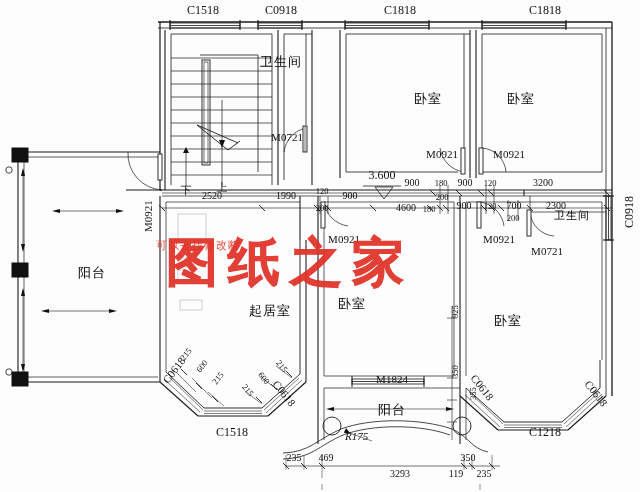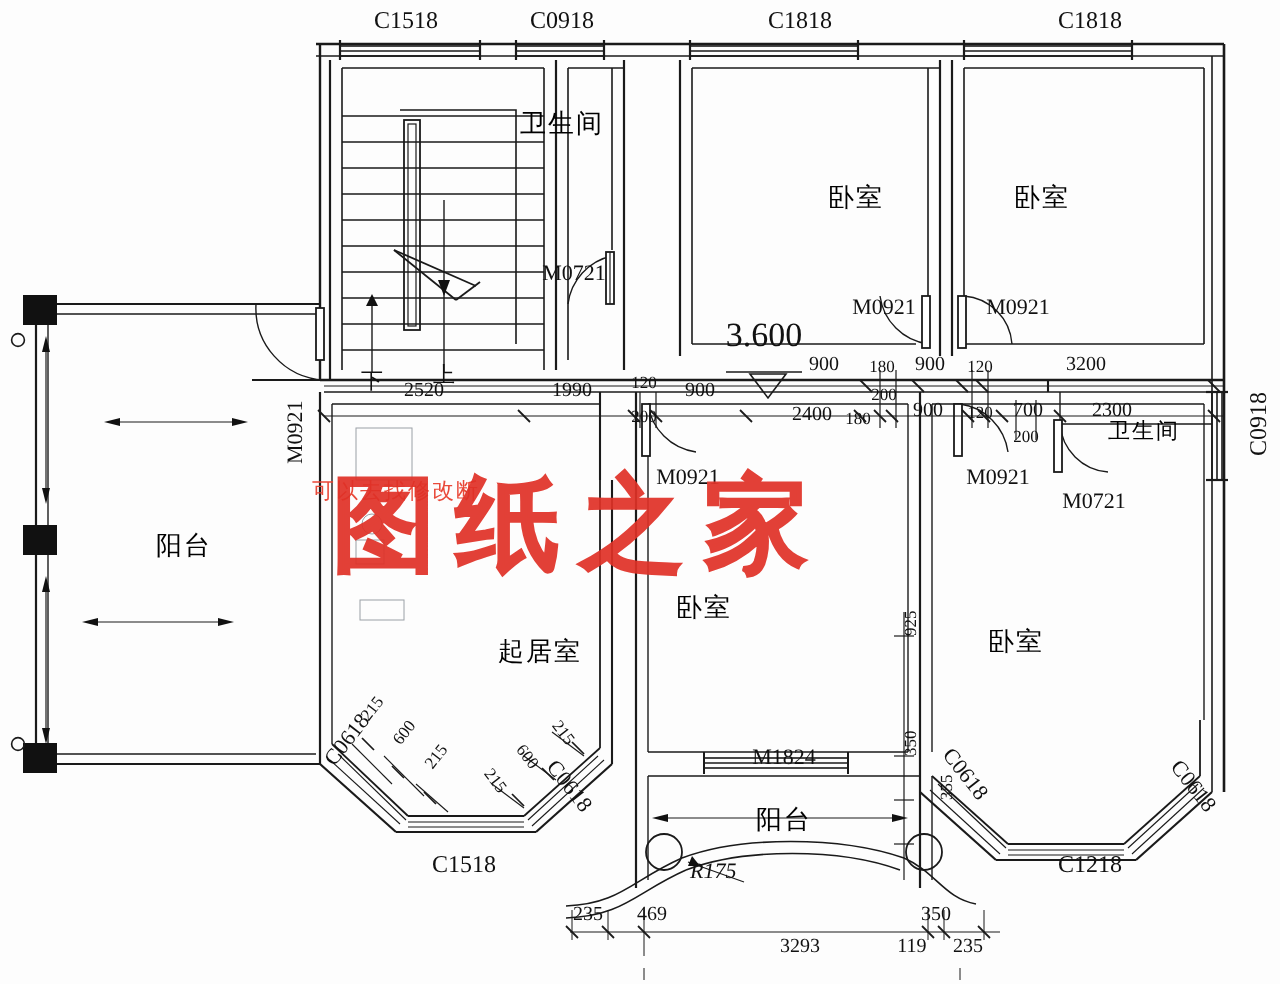--- a/index.html
+++ b/index.html
@@ -349,21 +349,21 @@
           <path d="M271,384 L277,390"></path>
         <path d="M286,371 L292,377"></path>
       </g>
     </g>
   </svg>
 
   <div class="lbl room ctr" style="left:281px;top:53px;">卫生间</div>
   <div class="lbl room ctr" style="left:428px;top:90px;">卧室</div>
   <div class="lbl room ctr" style="left:521px;top:90px;">卧室</div>
   <div class="lbl room ctr" style="left:92px;top:264px;">阳台</div>
-  <div class="lbl room ctr" style="left:270px;top:317px;">起居室</div>
+  <div class="lbl room ctr" style="left:270px;top:302px;">起居室</div>
   <div class="lbl room ctr" style="left:352px;top:295px;">卧室</div>
   <div class="lbl room ctr" style="left:508px;top:312px;">卧室</div>
   <div class="lbl room ctr" style="left:572px;top:208px;font-size:11px;">卫生间</div>
   <div class="lbl room ctr" style="left:392px;top:401px;">阳台</div>
 
   <div class="lbl dim ctr" style="left:186px;top:183px;font-size:11px;">下</div>
   <div class="lbl dim ctr" style="left:222px;top:180px;font-size:11px;">上</div>
 
   <div class="lbl code ctr" style="left:203px;top:3px;">C1518</div>
   <div class="lbl code ctr" style="left:281px;top:3px;">C0918</div>
@@ -383,21 +383,21 @@
   <div class="lbl code ctr" style="left:509px;top:148px;font-size:11px;">M0921</div>
   <div class="lbl code ctr" style="left:344px;top:233px;font-size:11px;">M0921</div>
   <div class="lbl code ctr" style="left:499px;top:233px;font-size:11px;">M0921</div>
   <div class="lbl code ctr" style="left:547px;top:245px;font-size:11px;">M0721</div>
   <div class="lbl code ctr" style="left:392px;top:373px;font-size:11px;">M1824</div>
 
   <div class="lbl dim ctr" style="left:212px;top:190px;">2520</div>
   <div class="lbl dim ctr" style="left:286px;top:190px;">1990</div>
   <div class="lbl dim8 ctr" style="left:322px;top:186px;">120</div>
   <div class="lbl dim ctr" style="left:350px;top:190px;">900</div>
-  <div class="lbl dim ctr" style="left:406px;top:202px;">2400</div>
+  <div class="lbl dim ctr" style="left:406px;top:202px;">4600</div>
   <div class="lbl dim ctr" style="left:412px;top:177px;">900</div>
   <div class="lbl dim8 ctr" style="left:441px;top:178px;">180</div>
   <div class="lbl dim ctr" style="left:465px;top:177px;">900</div>
   <div class="lbl dim8 ctr" style="left:490px;top:178px;">120</div>
   <div class="lbl dim ctr" style="left:543px;top:177px;">3200</div>
   <div class="lbl dim8 ctr" style="left:322px;top:203px;">200</div>
   <div class="lbl dim8 ctr" style="left:442px;top:192px;">200</div>
   <div class="lbl dim8 ctr" style="left:429px;top:204px;">180</div>
   <div class="lbl dim ctr" style="left:464px;top:200px;">900</div>
   <div class="lbl dim8 ctr" style="left:490px;top:201px;">120</div>
@@ -416,18 +416,18 @@
   <div class="lbl dim ctr" style="left:326px;top:452px;">469</div>
   <div class="lbl dim ctr" style="left:400px;top:468px;text-align:center;">3293</div>
   <div class="lbl dim ctr" style="left:468px;top:452px;">350</div>
   <div class="lbl dim ctr" style="left:456px;top:468px;">119</div>
   <div class="lbl dim ctr" style="left:484px;top:468px;">235</div>
   <div class="lbl dim8 vert" style="left:450px;top:318px;">925</div>
   <div class="lbl dim8 vert" style="left:450px;top:378px;">350</div>
   <div class="lbl dim8 vert" style="left:468px;top:400px;">355</div>
 
   <div class="lbl dim" style="left:345px;top:430px;font-style:italic;font-size:11px;">R175</div>
-  <div class="lbl dim ctr" style="left:382px;top:158px;font-size:17px;text-align:center;">3.600</div>
+  <div class="lbl dim ctr" style="left:382px;top:168px;font-size:12px;text-align:center;">3.600</div>
 
   <div class="wm" id="wm-small">可以去找修改断</div>
   <div class="wm" id="wm-big">图纸之家</div>
 
 </div>
 
 </body></html>

